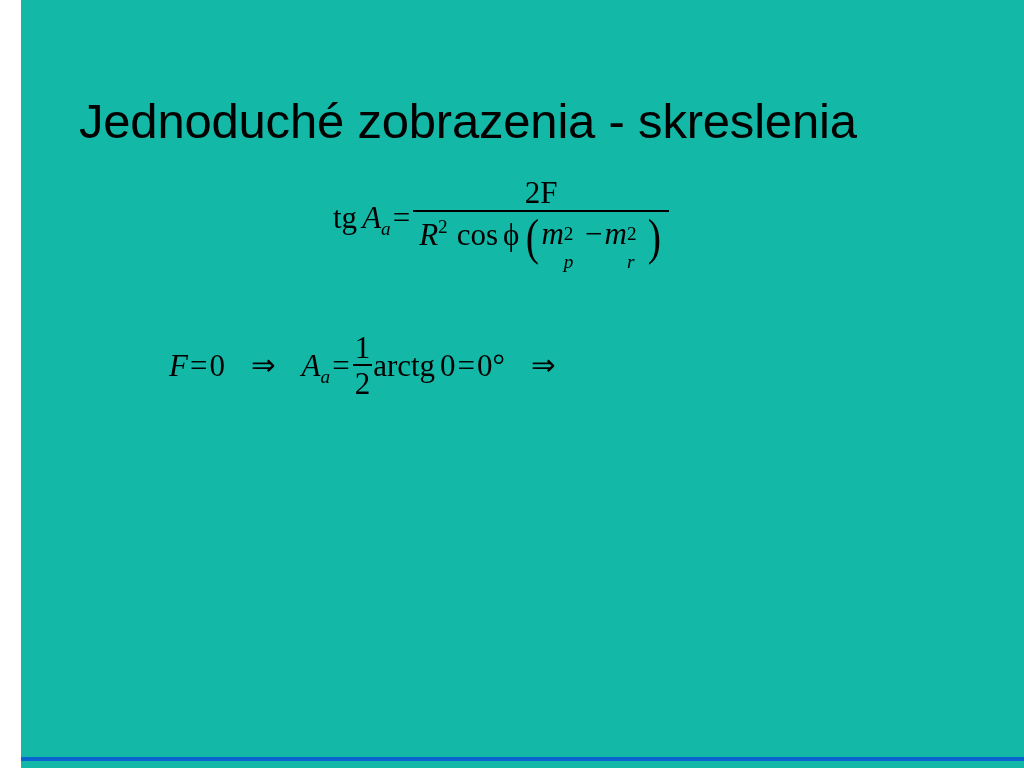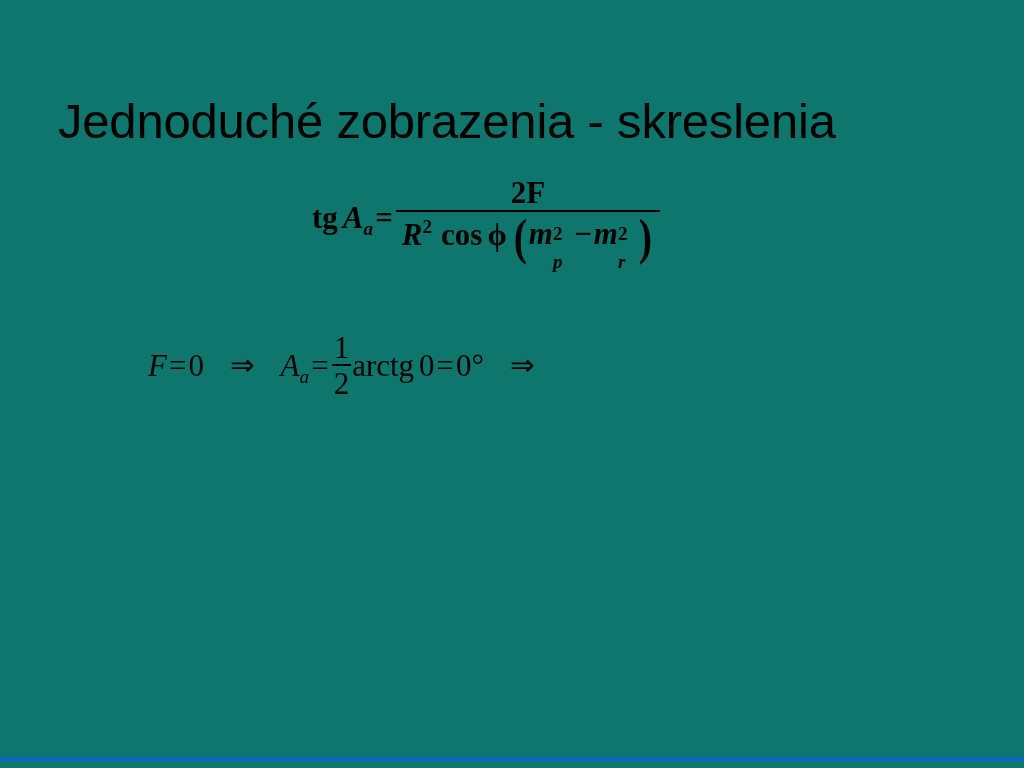--- a/index.html
+++ b/index.html
@@ -11,21 +11,22 @@
     height: 768px;
     background: #ffffff;
     font-family: "Liberation Sans", sans-serif;
     overflow: hidden;
     position: relative;
   }
 
   .slide {
     position: absolute;
     inset: 0;
-    background: #0f766e;
+    background: #14b8a6;
+    margin-left: 21px;
   }
 
   
   .slide-title {
     position: absolute;
     left: 58px;
     top: 62px;
     width: 930px;
     font-family: "Liberation Sans", sans-serif;
     font-size: 49px;
@@ -133,21 +134,20 @@
     transform-origin: center;
     line-height: 0.85;
     vertical-align: -0.18em;
   }
 
   
   #formula-1 {
     left: 312px;
     top: 177px;
     font-size: 31px;
-    font-weight: bold;
   }
   #formula-2 {
     left: 148px;
     top: 332px;
     font-size: 31px;
   }
 
   .arrow {
     font-style: normal;
     font-size: 0.95em;

